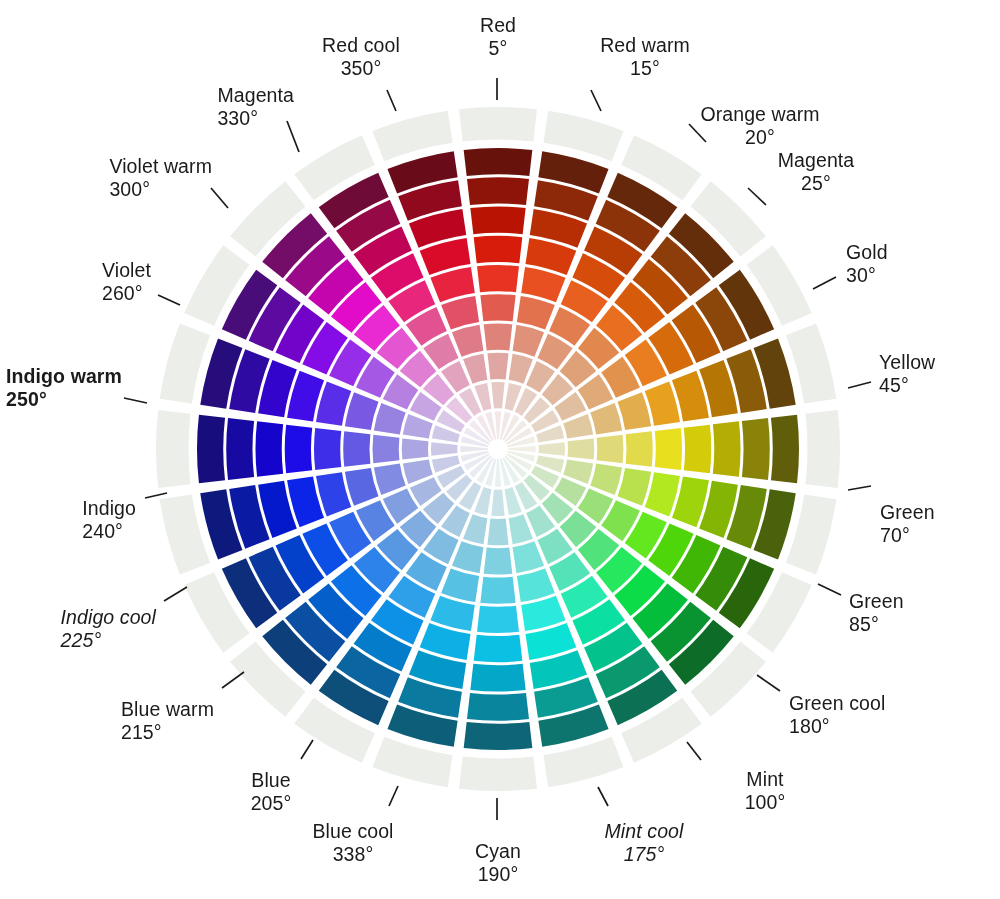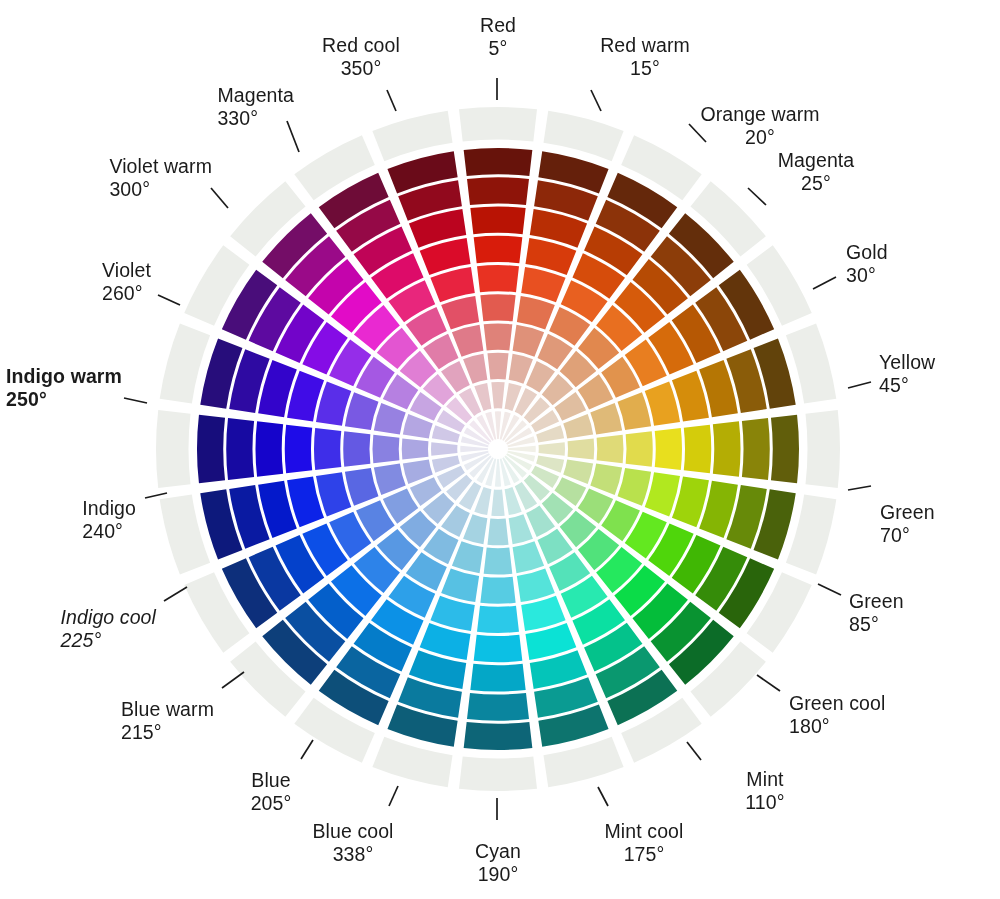--- a/index.html
+++ b/index.html
@@ -1162,23 +1162,23 @@
       <div class="hue-label al-l" style="left: 849px; top: 590px;">
         <span class="nm">Green</span>
         <span class="dg">85°</span>
       </div>
       <div class="hue-label al-l" style="left: 789px; top: 692px;">
         <span class="nm">Green cool</span>
         <span class="dg">180°</span>
       </div>
       <div class="hue-label al-c" style="left: 733px; top: 768px; margin-left: 32px;">
         <span class="nm">Mint</span>
-        <span class="dg">110°</span>
-      </div>
-      <div class="hue-label al-c" style="left: 644px; top: 820px;">
+        <span class="dg">100°</span>
+      </div>
+      <div class="hue-label al-c" style="left: 644px; top: 820px; font-style: italic;">
         <span class="nm">Mint cool</span>
         <span class="dg">175°</span>
       </div>
       <div class="hue-label al-c" style="left: 498px; top: 840px;">
         <span class="nm">Cyan</span>
         <span class="dg">190°</span>
       </div>
       <div class="hue-label al-c" style="left: 353px; top: 820px; text-align: center;">
         <span class="nm">Blue cool</span>
         <span class="dg">338°</span>

